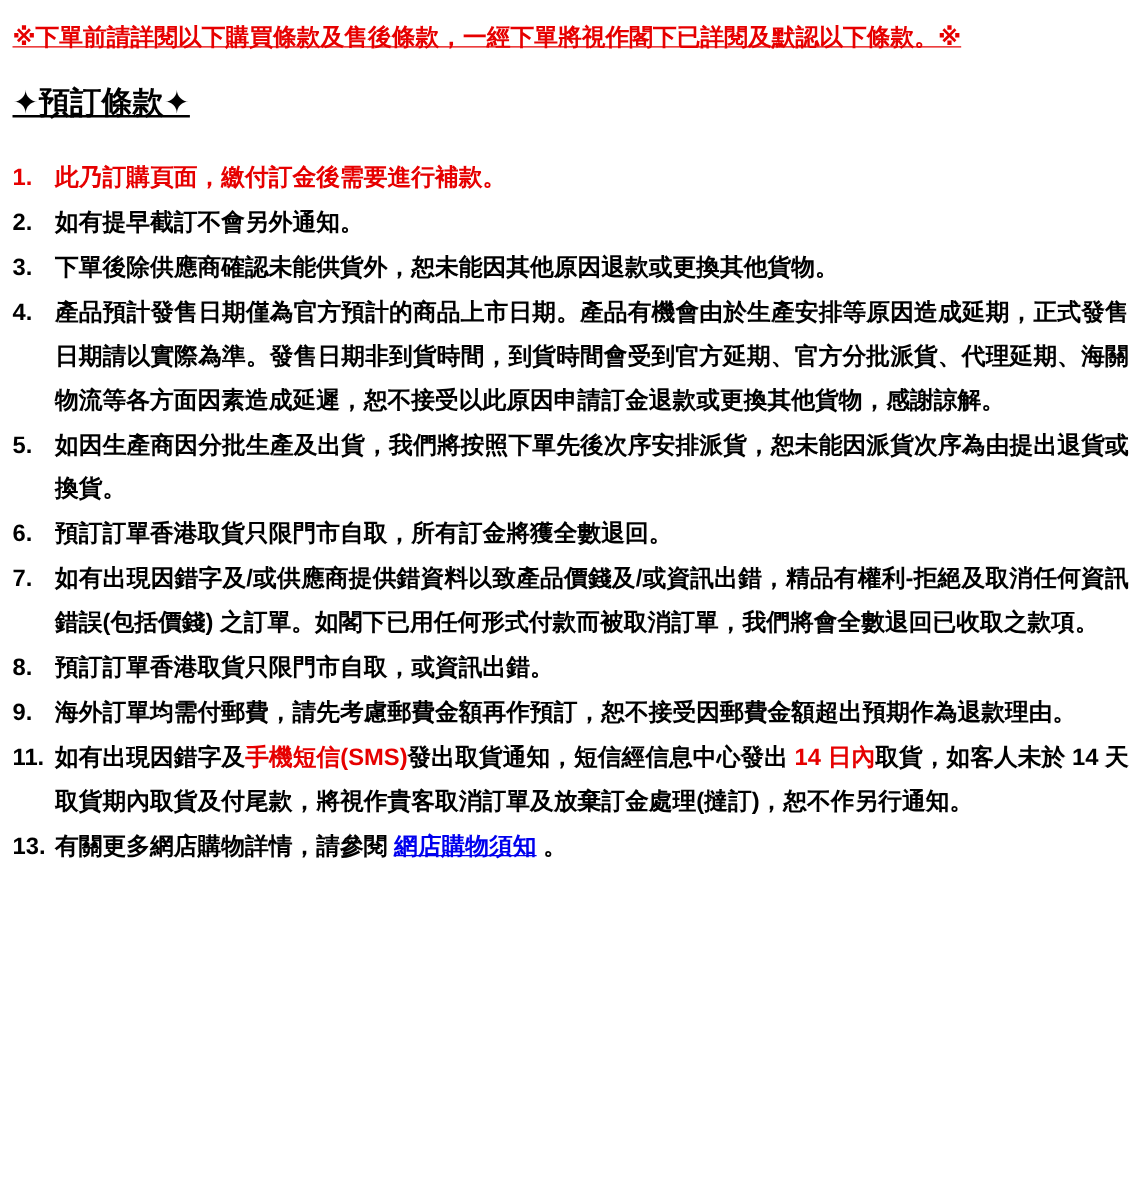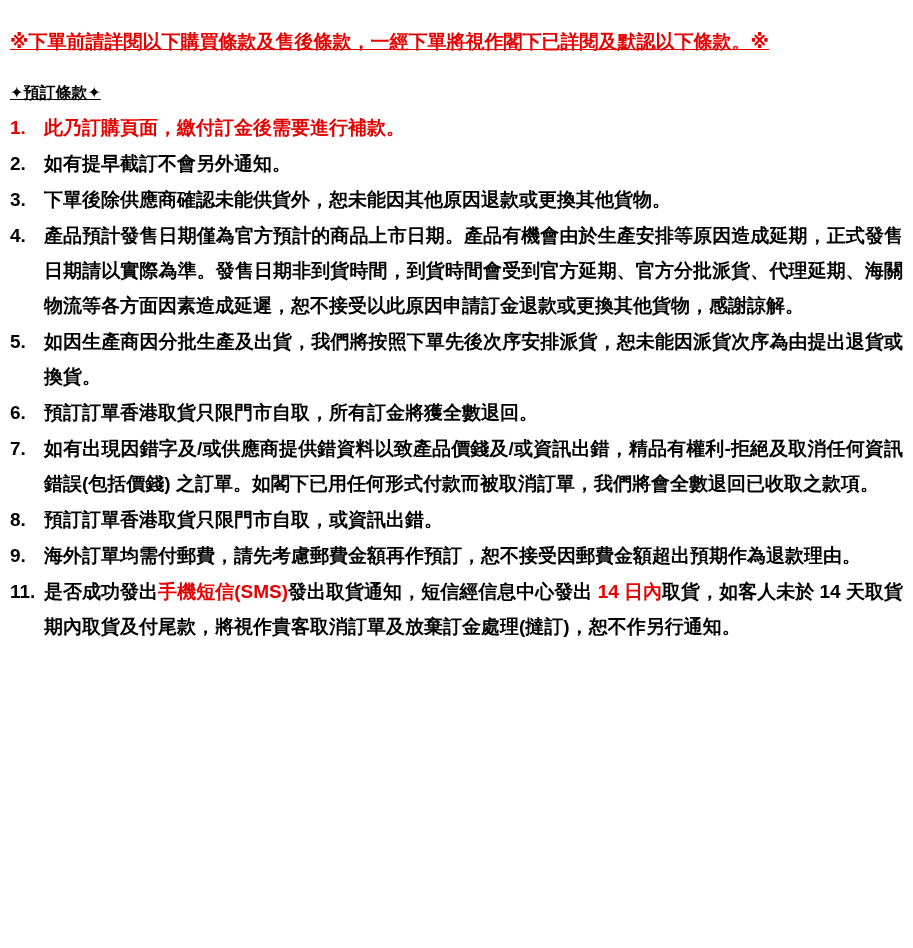--- a/index.html
+++ b/index.html
@@ -15,29 +15,29 @@
     font-family: "Liberation Sans", "DejaVu Sans", sans-serif;
     font-weight: 700;
     font-size: 19px;
     color: #000000;
   }
   .warning-title {
     color: #e60000;
     text-decoration: underline;
     font-size: 19px;
     line-height: 28px;
-    margin: 16px 0 24px 0;
+    margin: 5px 0 24px 0;
     font-weight: 800;
   }
   .section-title {
     color: #000000;
     text-decoration: underline;
-    font-size: 16px;
+    font-size: 25px;
     line-height: 26px;
-    margin: 0 0 4px 0;
+    margin: 0 0 30px 0;
     font-weight: 800;
   }
   ol.terms {
     list-style: none;
     margin: 0;
     padding: 0;
   }
   ol.terms li.term {
     display: flex;
     align-items: flex-start;
@@ -107,16 +107,20 @@
       <li class="term">
         <span class="num">8.</span>
         <span class="body"><span>預訂訂單香港取貨只限門市自取，或資訊出錯。</span></span>
       </li>
       <li class="term">
         <span class="num">9.</span>
         <span class="body"><span>海外訂單均需付郵費，請先考慮郵費金額再作預訂，恕不接受因郵費金額超出預期作為退款理由。</span></span>
       </li>
       <li class="term">
         <span class="num">11.</span>
-        <span class="body"><span>是否成功發出</span><span class="seg-red-underline">手機短信(SMS)</span><span>發出取貨通知，短信經信息中心發出 </span><span class="seg-red-underline">14 日內</span><span>取貨，如客人未於 14 天取貨期內取貨及付尾款，將視作貴客取消訂單及放棄訂金處理(撻訂)，恕不作另行通知。</span></span>
+        <span class="body"><span>如有出現因錯字及</span><span class="seg-red-underline">手機短信(SMS)</span><span>發出取貨通知，短信經信息中心發出 </span><span class="seg-red-underline">14 日內</span><span>取貨，如客人未於 14 天取貨期內取貨及付尾款，將視作貴客取消訂單及放棄訂金處理(撻訂)，恕不作另行通知。</span></span>
+      </li>
+      <li class="term">
+        <span class="num">13.</span>
+        <span class="body"><span>有關更多網店購物詳情，請參閱 </span><a class="seg-link" href="#">網店購物須知</a><span> 。</span></span>
       </li>
     </ol>
 </div>
 
 </body></html>

